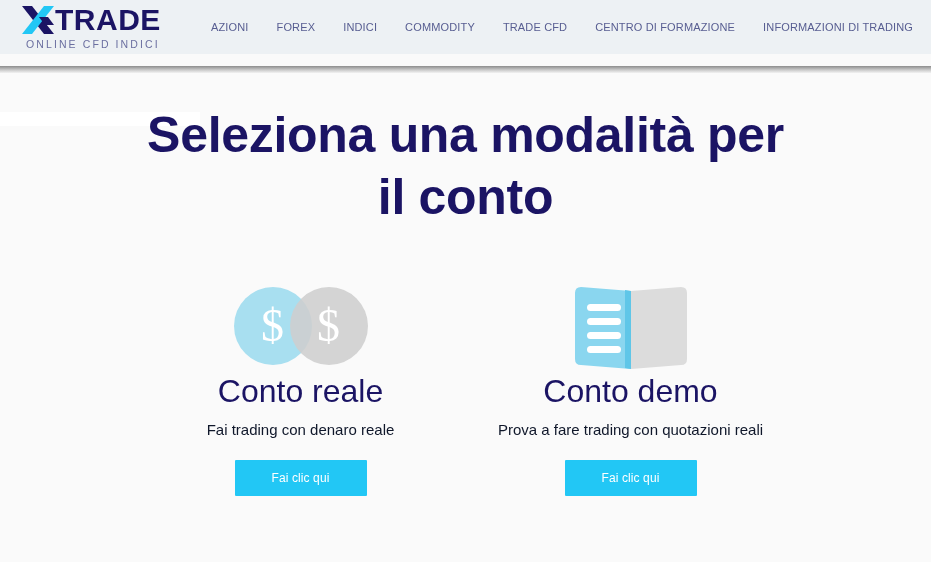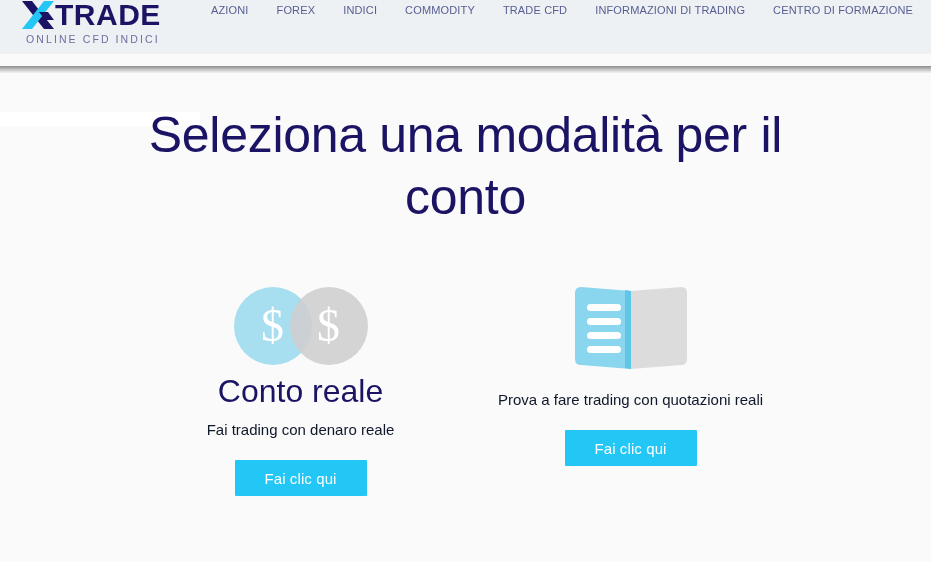--- a/index.html
+++ b/index.html
@@ -14,21 +14,21 @@
     font-family: "Liberation Sans", sans-serif;
     -webkit-font-smoothing: antialiased;
   }
 
   
   .site-header {
     position: relative;
     height: 54px;
     background: #edf1f4;
     display: flex;
-    align-items: flex-start;
+    align-items: center;
     box-sizing: border-box;
   }
   .header-shadow {
     position: absolute;
     left: 0;
     top: 66px;
     width: 100%;
     height: 7px;
     background: linear-gradient(to bottom, #8d8d8d 0%, #a5a5a5 22%, #c9c9c9 55%, #f2f2f2 100%);
   }
@@ -98,21 +98,21 @@
   .page-main {
     position: relative;
     padding-top: 0;
   }
   .page-title {
     margin: 0;
     padding-top: 50px;
     text-align: center;
     font-size: 50px;
     line-height: 62px;
-    font-weight: normal;
+    font-weight: bold;
     color: #1b1464;
     letter-spacing: -0.3px;
     max-width: 640px;
     margin-left: auto;
     margin-right: auto;
   }
 
   .options-row {
     display: flex;
     justify-content: center;
@@ -178,21 +178,21 @@
     font-size: 15px;
     color: #0f172a;
     text-align: center;
     line-height: 20px;
   }
   .cta-button {
     margin-top: 20px;
     background: #22c7f5;
     color: #ffffff;
     border: none;
-    font-size: 15px;
+    font-size: 12px;
     font-family: "Liberation Sans", sans-serif;
     padding: 0 26px;
     height: 36px;
     min-width: 132px;
     cursor: pointer;
     border-radius: 1px;
     letter-spacing: 0.1px;
   }
 </style>
 </head>
@@ -211,22 +211,22 @@
     </div>
     <div class="logo-sub">ONLINE CFD INDICI</div>
   </div>
 
   <nav class="main-nav">
     <a class="nav-item">AZIONI</a>
     <a class="nav-item">FOREX</a>
     <a class="nav-item">INDICI</a>
     <a class="nav-item">COMMODITY</a>
     <a class="nav-item">TRADE CFD</a>
+    <a class="nav-item">CENTRO DI FORMAZIONE</a>
     <a class="nav-item">INFORMAZIONI DI TRADING</a>
-    <a class="nav-item">CENTRO DI FORMAZIONE</a>
   </nav>
 
   <div class="header-shadow"></div>
 </header>
 
 <div class="artifact-strip"></div>
 
 <main class="page-main">
 
   <h1 class="page-title">Seleziona una modalità per il conto</h1>
@@ -258,18 +258,19 @@
           <path d="M62 13 L12 9 Q6 9 6 15 L6 81 Q6 87 12 87 L62 91 Z" fill="#8ad6ef"></path>
 
           <path d="M56 12 L62 13 L62 91 L56 90 Z" fill="#5fc6e8"></path>
 
           <rect x="18" y="26" width="34" height="7" rx="3.5" fill="#ffffff"></rect>
           <rect x="18" y="40" width="34" height="7" rx="3.5" fill="#ffffff"></rect>
           <rect x="18" y="54" width="34" height="7" rx="3.5" fill="#ffffff"></rect>
           <rect x="18" y="68" width="34" height="7" rx="3.5" fill="#ffffff"></rect>
         </svg>
       </div>
+      <h2 class="card-title">Conto demo</h2>
       <p class="card-sub">Prova a fare trading con quotazioni reali</p>
       <button class="cta-button">Fai clic qui</button>
     </section>
 
   </div>
 </main>
 
 </body></html>

